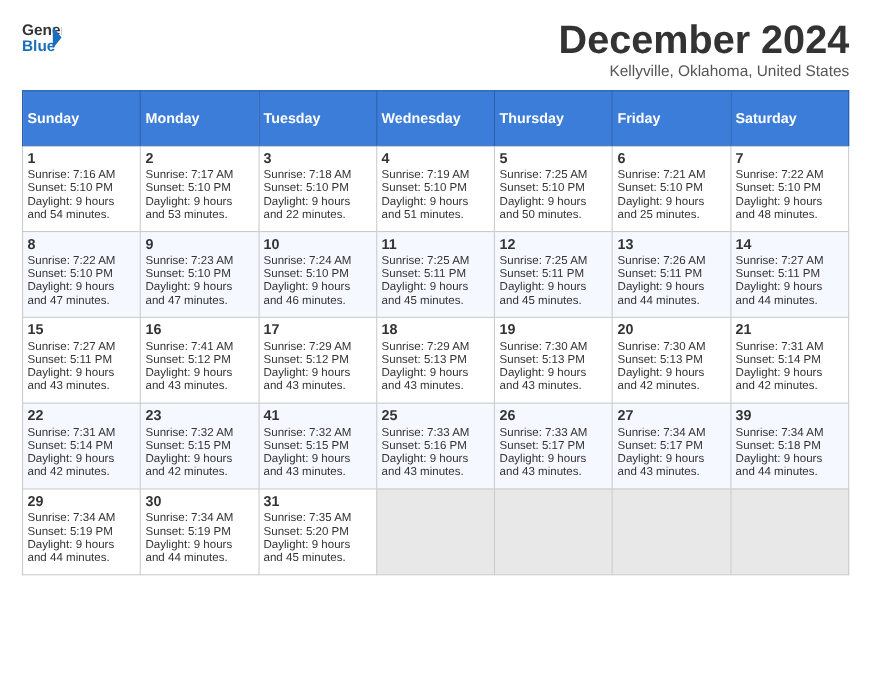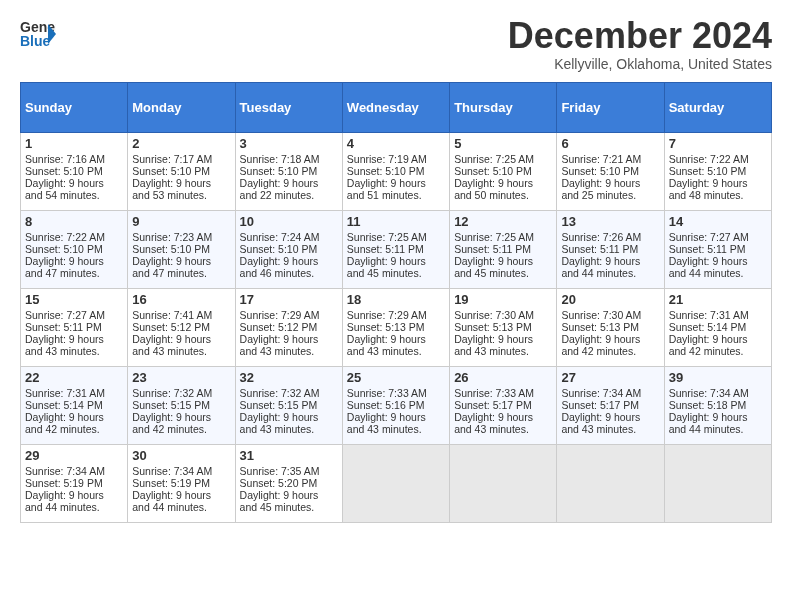--- a/index.html
+++ b/index.html
@@ -137,21 +137,21 @@
           <td><span class="day-num">16</span><span>Sunrise: 7:41 AM</span><br><span>Sunset: 5:12 PM</span><br><span>Daylight: 9 hours</span><br><span>and 43 minutes.</span></td>
           <td><span class="day-num">17</span><span>Sunrise: 7:29 AM</span><br><span>Sunset: 5:12 PM</span><br><span>Daylight: 9 hours</span><br><span>and 43 minutes.</span></td>
           <td><span class="day-num">18</span><span>Sunrise: 7:29 AM</span><br><span>Sunset: 5:13 PM</span><br><span>Daylight: 9 hours</span><br><span>and 43 minutes.</span></td>
           <td><span class="day-num">19</span><span>Sunrise: 7:30 AM</span><br><span>Sunset: 5:13 PM</span><br><span>Daylight: 9 hours</span><br><span>and 43 minutes.</span></td>
           <td><span class="day-num">20</span><span>Sunrise: 7:30 AM</span><br><span>Sunset: 5:13 PM</span><br><span>Daylight: 9 hours</span><br><span>and 42 minutes.</span></td>
           <td><span class="day-num">21</span><span>Sunrise: 7:31 AM</span><br><span>Sunset: 5:14 PM</span><br><span>Daylight: 9 hours</span><br><span>and 42 minutes.</span></td>
         </tr>
         <tr>
           <td><span class="day-num">22</span><span>Sunrise: 7:31 AM</span><br><span>Sunset: 5:14 PM</span><br><span>Daylight: 9 hours</span><br><span>and 42 minutes.</span></td>
           <td><span class="day-num">23</span><span>Sunrise: 7:32 AM</span><br><span>Sunset: 5:15 PM</span><br><span>Daylight: 9 hours</span><br><span>and 42 minutes.</span></td>
-          <td><span class="day-num">32</span><span>Sunrise: 7:32 AM</span><br><span>Sunset: 5:15 PM</span><br><span>Daylight: 9 hours</span><br><span>and 43 minutes.</span></td>
+          <td><span class="day-num">41</span><span>Sunrise: 7:32 AM</span><br><span>Sunset: 5:15 PM</span><br><span>Daylight: 9 hours</span><br><span>and 43 minutes.</span></td>
           <td><span class="day-num">25</span><span>Sunrise: 7:33 AM</span><br><span>Sunset: 5:16 PM</span><br><span>Daylight: 9 hours</span><br><span>and 43 minutes.</span></td>
           <td><span class="day-num">26</span><span>Sunrise: 7:33 AM</span><br><span>Sunset: 5:17 PM</span><br><span>Daylight: 9 hours</span><br><span>and 43 minutes.</span></td>
           <td><span class="day-num">27</span><span>Sunrise: 7:34 AM</span><br><span>Sunset: 5:17 PM</span><br><span>Daylight: 9 hours</span><br><span>and 43 minutes.</span></td>
           <td><span class="day-num">39</span><span>Sunrise: 7:34 AM</span><br><span>Sunset: 5:18 PM</span><br><span>Daylight: 9 hours</span><br><span>and 44 minutes.</span></td>
         </tr>
         <tr>
           <td><span class="day-num">29</span><span>Sunrise: 7:34 AM</span><br><span>Sunset: 5:19 PM</span><br><span>Daylight: 9 hours</span><br><span>and 44 minutes.</span></td>
           <td><span class="day-num">30</span><span>Sunrise: 7:34 AM</span><br><span>Sunset: 5:19 PM</span><br><span>Daylight: 9 hours</span><br><span>and 44 minutes.</span></td>
           <td><span class="day-num">31</span><span>Sunrise: 7:35 AM</span><br><span>Sunset: 5:20 PM</span><br><span>Daylight: 9 hours</span><br><span>and 45 minutes.</span></td>
           <td class="empty-cell"></td>

